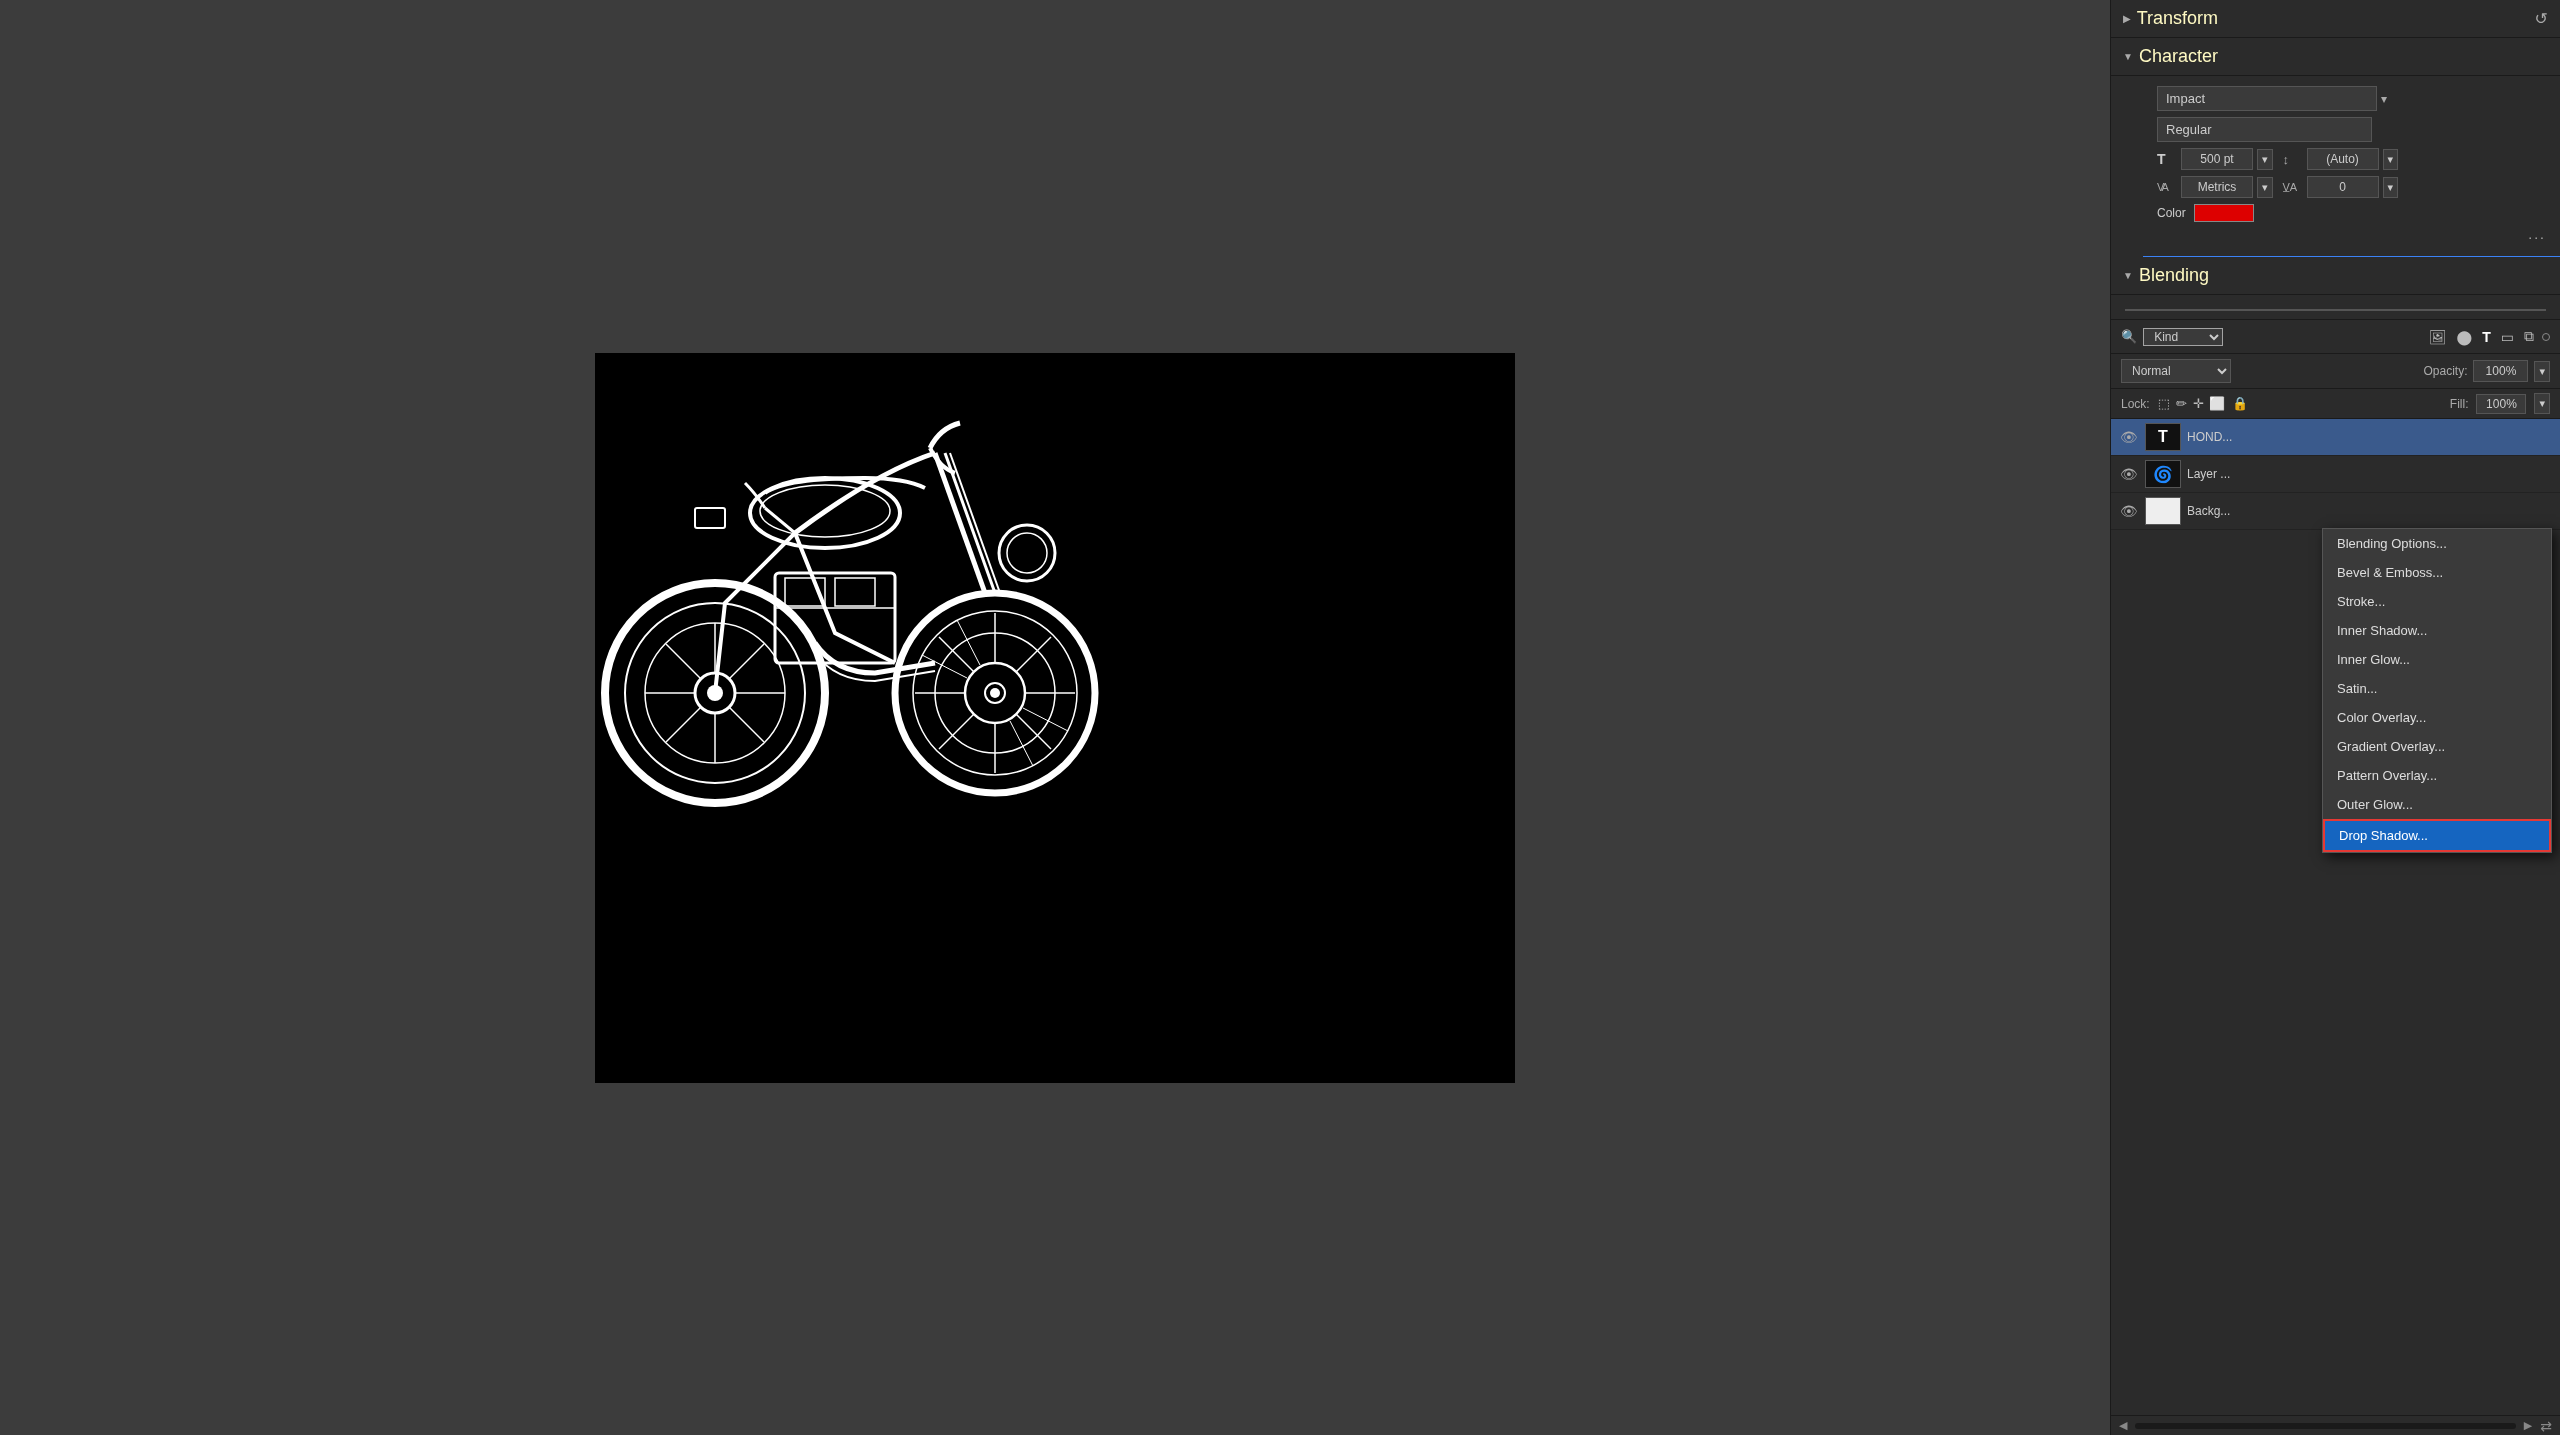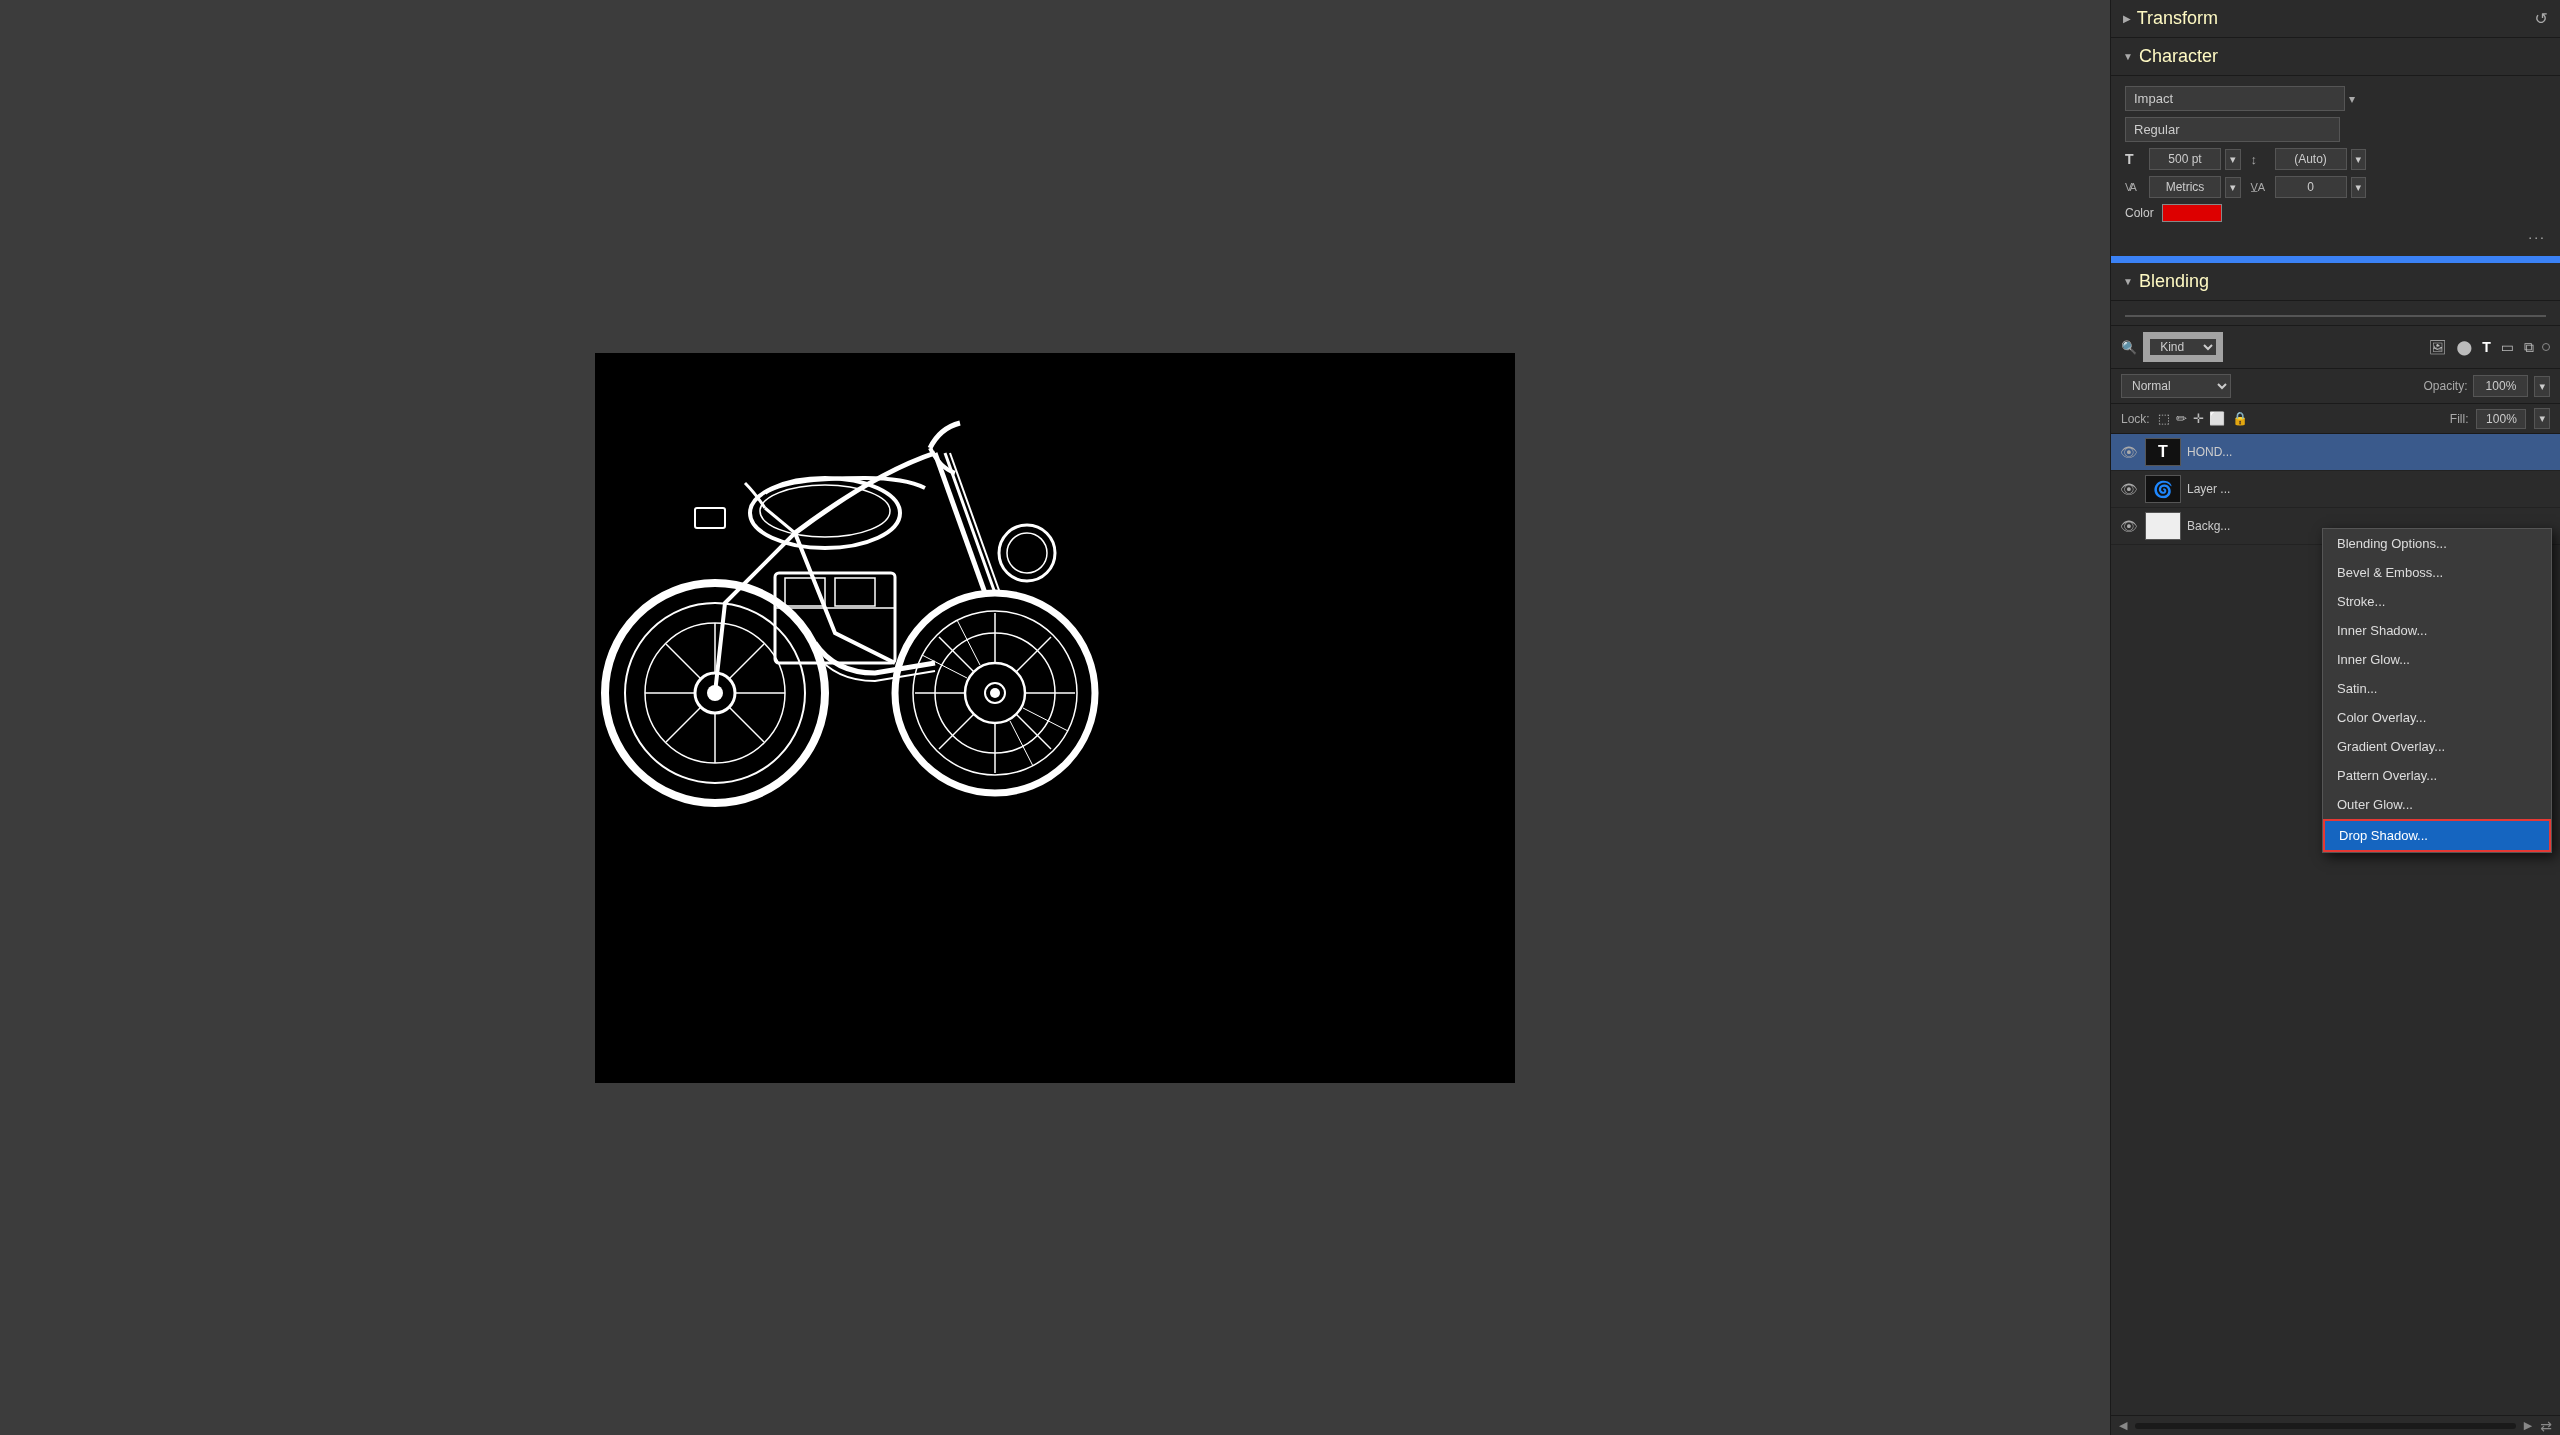--- a/index.html
+++ b/index.html
@@ -79,21 +79,22 @@
     .section-header .undo-btn {
       margin-left: auto;
       color: #aaa;
       font-size: 16px;
       cursor: pointer;
     }
 
     
     .character-section {
       padding: 10px 14px;
-      border-bottom: 7px solid #3b82f6;
+      border-bottom: 1px solid #3b82f6;
+      margin-left: 32px;
     }
 
     .font-row {
       display: flex;
       align-items: center;
       margin-bottom: 6px;
     }
 
     .font-select-wrapper {
       position: relative;
@@ -225,21 +226,21 @@
       border-bottom: 1px solid #1a1a1a;
     }
 
     .search-icon-btn {
       color: #aaa;
       font-size: 13px;
     }
 
     .kind-select {
       background: #3a3a3a;
-      border: 7px solid #a3a3a3;
+      border: 1px solid #a3a3a3;
       color: #ccc;
       padding: 0 6px;
       font-size: 12px;
       width: 80px;
     }
 
     .toolbar-icons {
       display: flex;
       gap: 6px;
       margin-left: auto;

